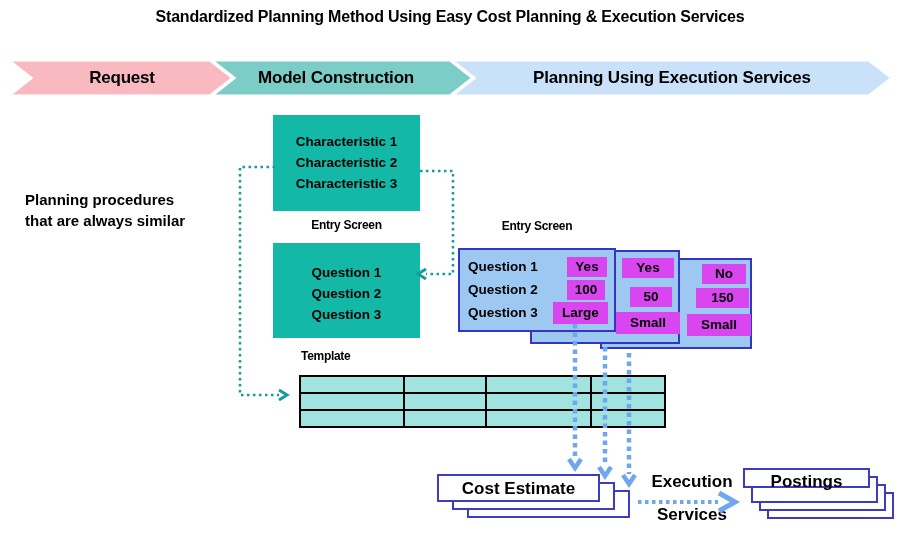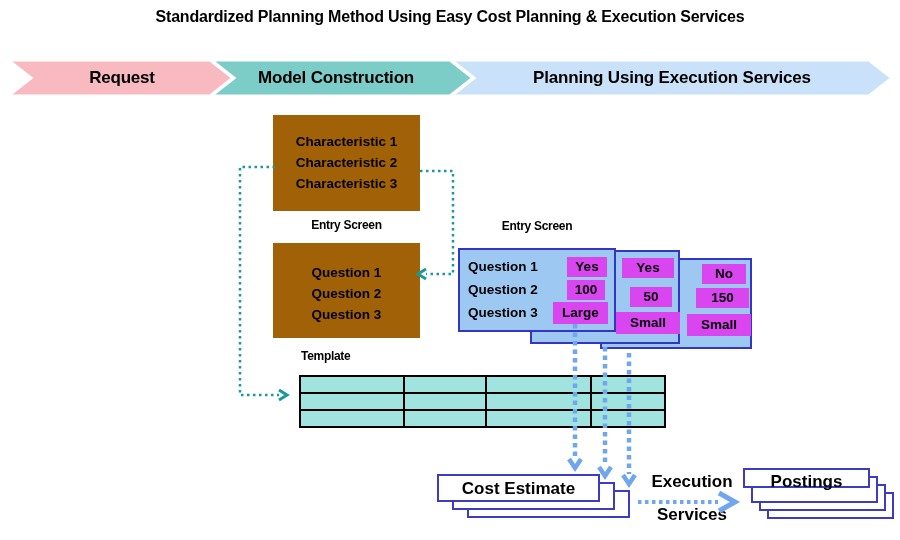--- a/index.html
+++ b/index.html
@@ -11,21 +11,21 @@
 
   .title{position:absolute;left:0;top:8px;width:900px;text-align:center;
          font-size:16px;font-weight:bold;letter-spacing:-0.2px;z-index:2;}
 
   .stage-label{position:absolute;top:68px;height:22px;text-align:center;
          font-size:17px;font-weight:bold;z-index:2;letter-spacing:-0.2px;}
 
   .note{position:absolute;left:25px;top:189px;font-size:15px;font-weight:bold;
         line-height:21px;z-index:2;}
 
-  .aqua-box{position:absolute;background:#a16207;z-index:10;text-align:center;
+  .aqua-box{position:absolute;background:#14b8a6;z-index:10;text-align:center;
         font-size:13.5px;font-weight:bold;line-height:21px;}
   .char-box{left:273px;top:115px;width:147px;height:96px;padding-top:16px;box-sizing:border-box;}
   .q-box{left:273px;top:243px;width:147px;height:95px;padding-top:19px;box-sizing:border-box;}
 
   .heading{position:absolute;font-size:12px;font-weight:bold;z-index:11;letter-spacing:-0.3px;}
 
   .escard{position:absolute;background:#9CC8F2;border:2px solid #3535C4;box-sizing:border-box;}
   .escard .qline{position:absolute;left:8px;font-size:13.5px;font-weight:bold;white-space:nowrap;}
   .ans{position:absolute;background:#d946ef;color:#000;font-weight:bold;font-size:13.5px;
        text-align:center;line-height:20px;white-space:nowrap;}
@@ -48,20 +48,24 @@
 
   <svg id="band-svg" class="layer" width="900" height="540">
     <polygon stroke="#ffffff" stroke-width="3" points="8,60 210,60 233,78 210,96 8,96 31,78" fill="#F8BAC0"></polygon>
     <polygon stroke="#ffffff" stroke-width="3" points="211,60 450,60 473,78 450,96 211,96 234,78" fill="#7CCCC8"></polygon>
     <polygon stroke="#ffffff" stroke-width="3" points="451,60 869,60 892,78 869,96 451,96 474,78" fill="#C9E2F9"></polygon>
   </svg>
   <div class="stage-label" style="left:42px;width:160px">Request</div>
   <div class="stage-label" style="left:238px;width:196px">Model Construction</div>
   <div class="stage-label" style="left:478px;width:388px">Planning Using Execution Services</div>
 
+  <div class="note">
+    <div>Planning procedures</div>
+    <div>that are always similar</div>
+  </div>
 
   <div class="aqua-box char-box">
     <div>Characteristic 1</div>
     <div>Characteristic 2</div>
     <div>Characteristic 3</div>
   </div>
 
   <div class="heading" style="left:273px;top:218px;width:147px;text-align:center">Entry Screen</div>
 
   <div class="aqua-box q-box">

